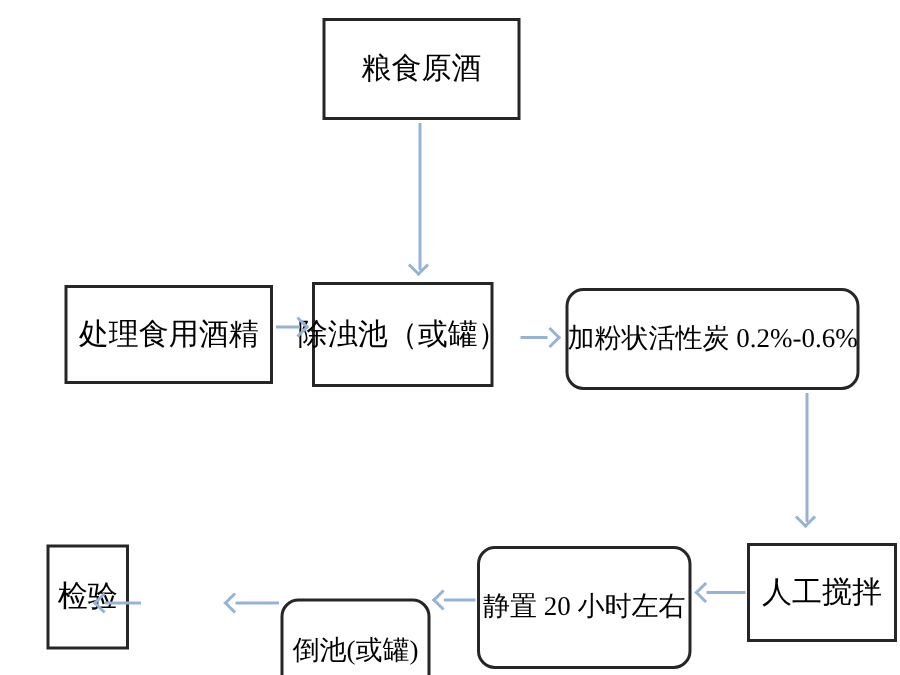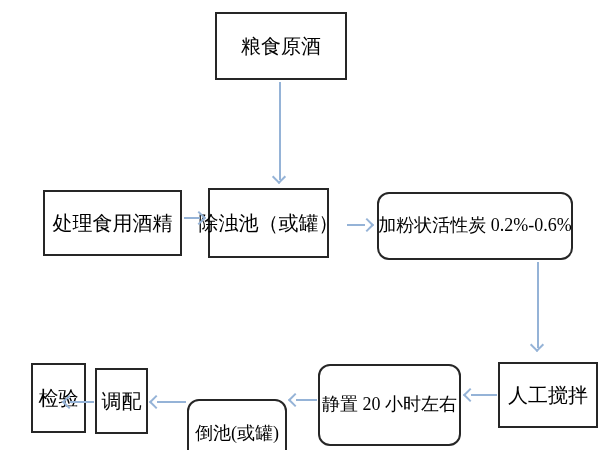--- a/index.html
+++ b/index.html
@@ -87,23 +87,20 @@
   </div>
 
   <div class="box small-text" style="left:318px; top:364px; width:143px; height:82px;">
     <span>静置 20 小时左右</span>
   </div>
 
   <div class="box small-text" style="left:187px; top:367px; width:100px; height:70px;margin-top:32px;">
     <span>倒池(或罐)</span>
   </div>
 
-  <div class="box" style="left:95px; top:368px; width:53px; height:66px;">
-    <span>调配</span>
-  </div>
 
   <div class="box" style="left:7px; top:363px; width:55px; height:70px;margin-left:24px;">
     <span>检验</span>
   </div>
 
   <span class="line" style="left:279px; top:82px; width:2px; height:98px;"></span>
   <span class="head down" style="left:274px; top:172px;"></span>
 
   <span class="line" style="left:184px; top:217px; width:16px; height:2px;"></span>
   <span class="head right" style="left:194px; top:213px;"></span>

